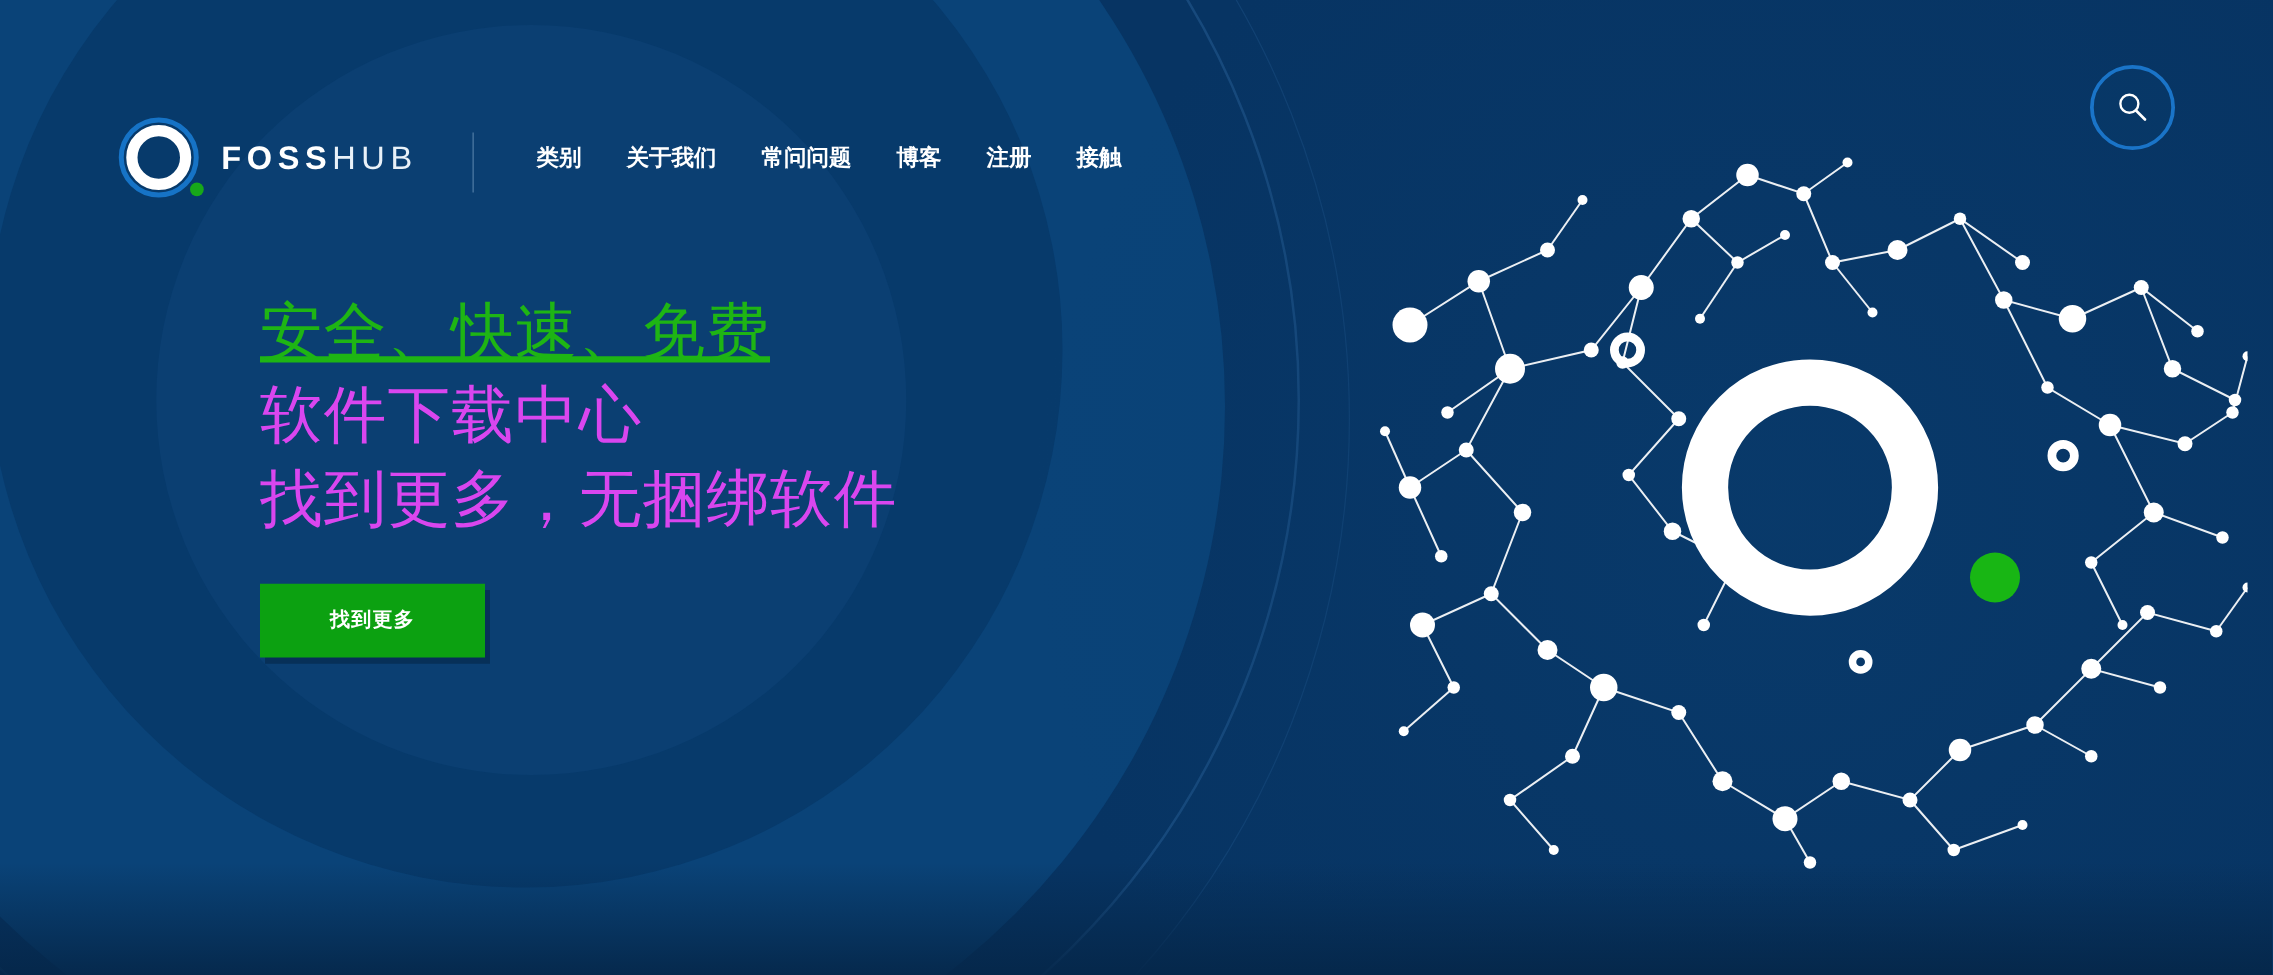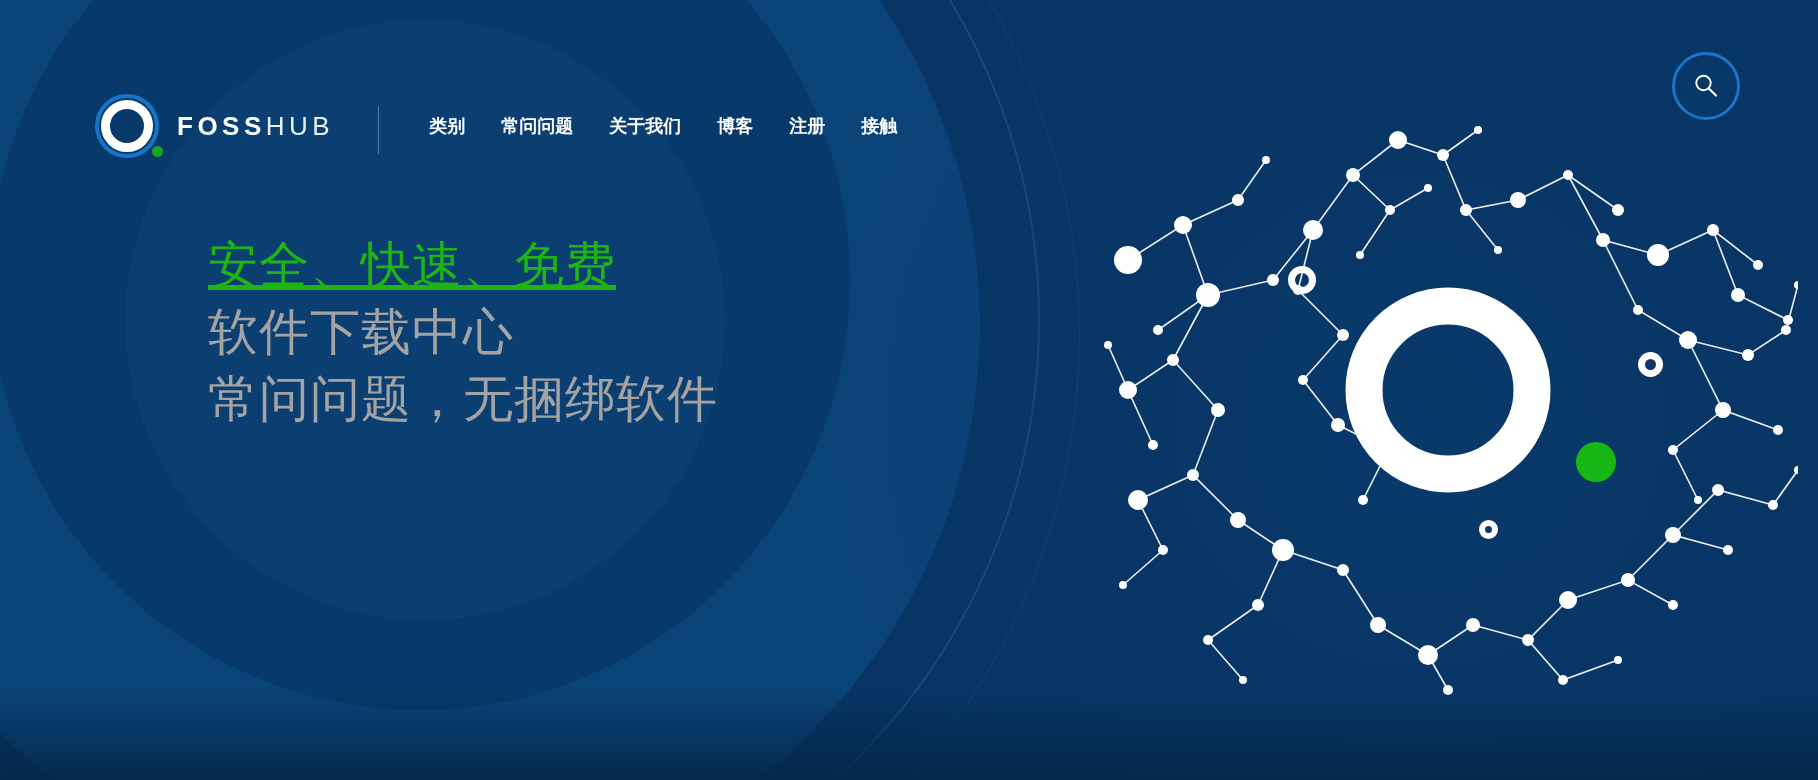--- a/index.html
+++ b/index.html
@@ -153,21 +153,21 @@
   .hero {
     position:absolute;
     left:208px; top:232px;
     z-index:15;
     width:760px;
   }
   .hero-line {
     font-size:50px;
     line-height:1.34;
     font-weight:400;
-    color:#a3a3a3;
+    color:#d946ef;
     white-space:nowrap;
     letter-spacing:1px;
   }
   .hero-line.accent { color:#1eb514;text-decoration:underline; }
 
   .cta-btn {
     display:inline-block;
     margin-top:34px;
     padding:19px 56px;
     background:#0ca111;
@@ -250,39 +250,40 @@
         <span class="logo-ring-inner"></span>
         <span class="logo-dot"></span>
       </span>
       <span class="wordmark"><span>FOSS</span><span class="wm-light">HUB</span></span>
     </a>
 
     <div class="nav-divider"></div>
 
     <nav class="nav">
       <a class="nav-item">类别</a>
+      <a class="nav-item">关于我们</a>
       <a class="nav-item">常问问题</a>
-      <a class="nav-item">关于我们</a>
       <a class="nav-item">博客</a>
       <a class="nav-item">注册</a>
       <a class="nav-item">接触</a>
     </nav>
   </header>
 
   <button class="search-btn" aria-label="搜索">
     <svg width="30" height="30" viewBox="0 0 30 30">
       <circle cx="12.5" cy="12" r="7.2" fill="none" stroke="#ffffff" stroke-width="1.9"></circle>
       <line x1="17.8" y1="17.4" x2="25" y2="24.6" stroke="#ffffff" stroke-width="2.1" stroke-linecap="round"></line>
     </svg>
   </button>
 
   <section class="hero">
     <div class="hero-line accent">安全、快速、免费</div>
     <div class="hero-line">软件下载中心</div>
-    <div class="hero-line">常问问题，无捆绑软件</div>
+    <div class="hero-line">找到更多，无捆绑软件</div>
+    <button class="cta-btn">找到更多</button>
   </section>
 
   <div class="network">
     <svg viewBox="0 0 700 620" preserveAspectRatio="xMidYMid meet" aria-hidden="true">
       <g stroke="#ffffff" stroke-width="1.6" fill="none" opacity="0.92">
         <path d="M30 180 L85 145 L140 120"></path>
         <path d="M85 145 L110 215 L60 250"></path>
         <path d="M110 215 L175 200 L215 150"></path>
         <path d="M215 150 L255 95 L300 60"></path>
         <path d="M255 95 L292 130 L330 108"></path>

